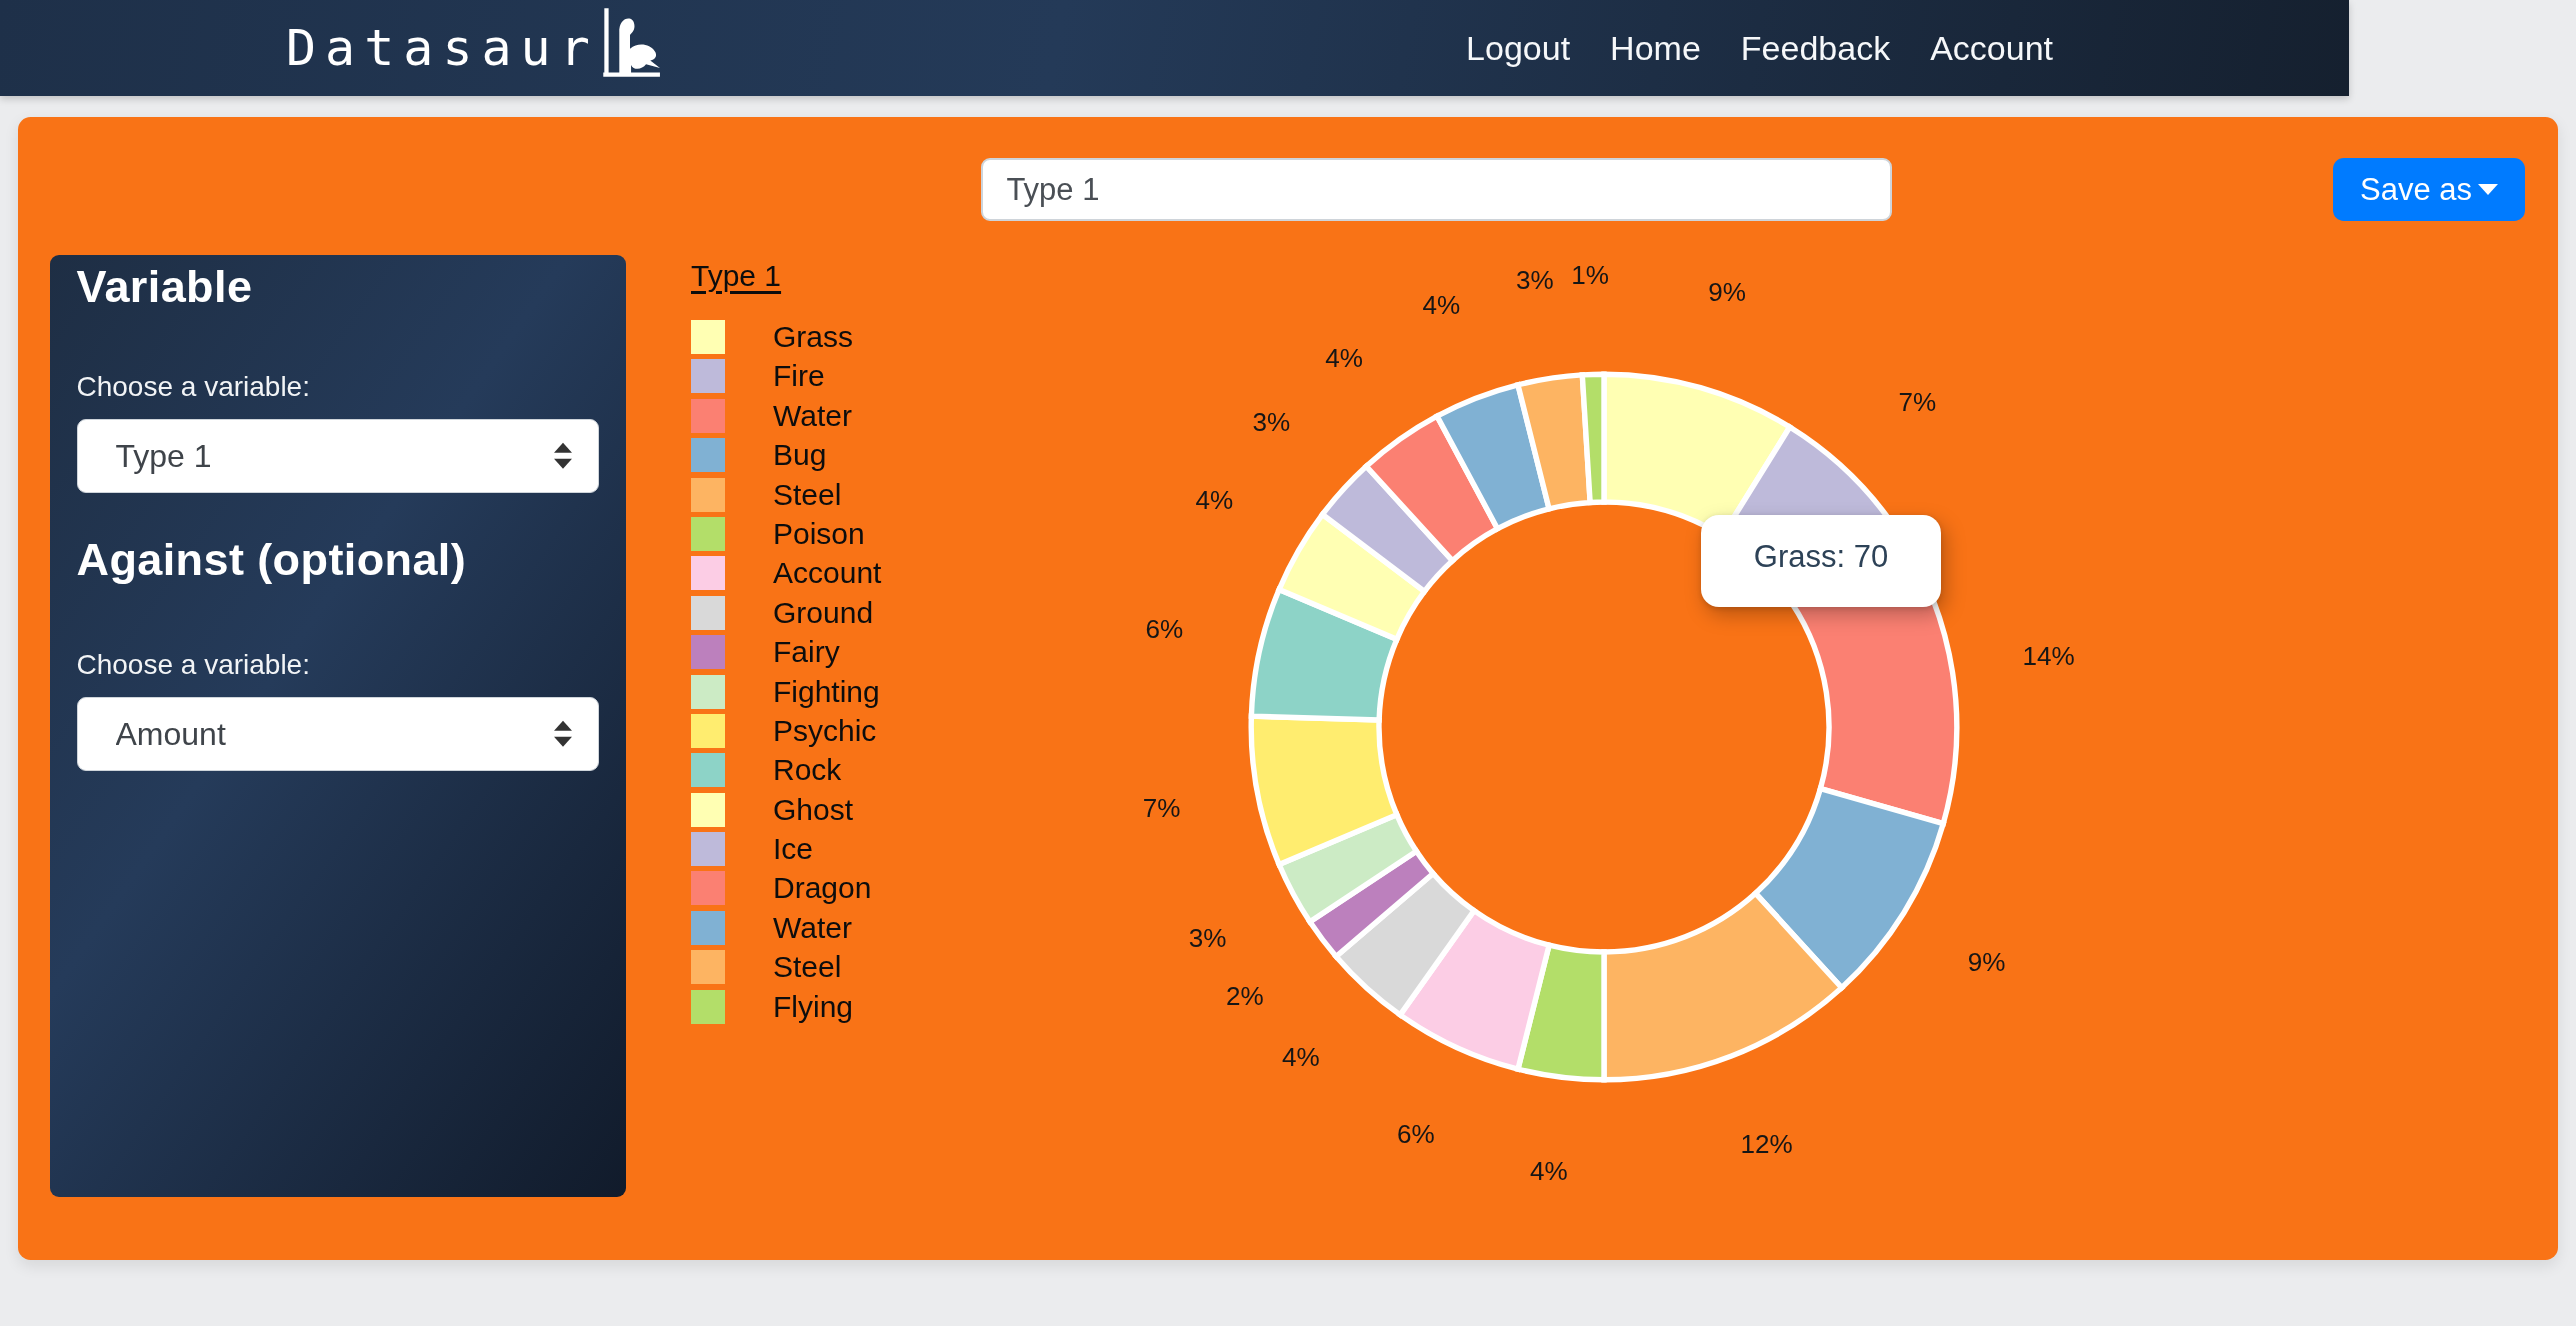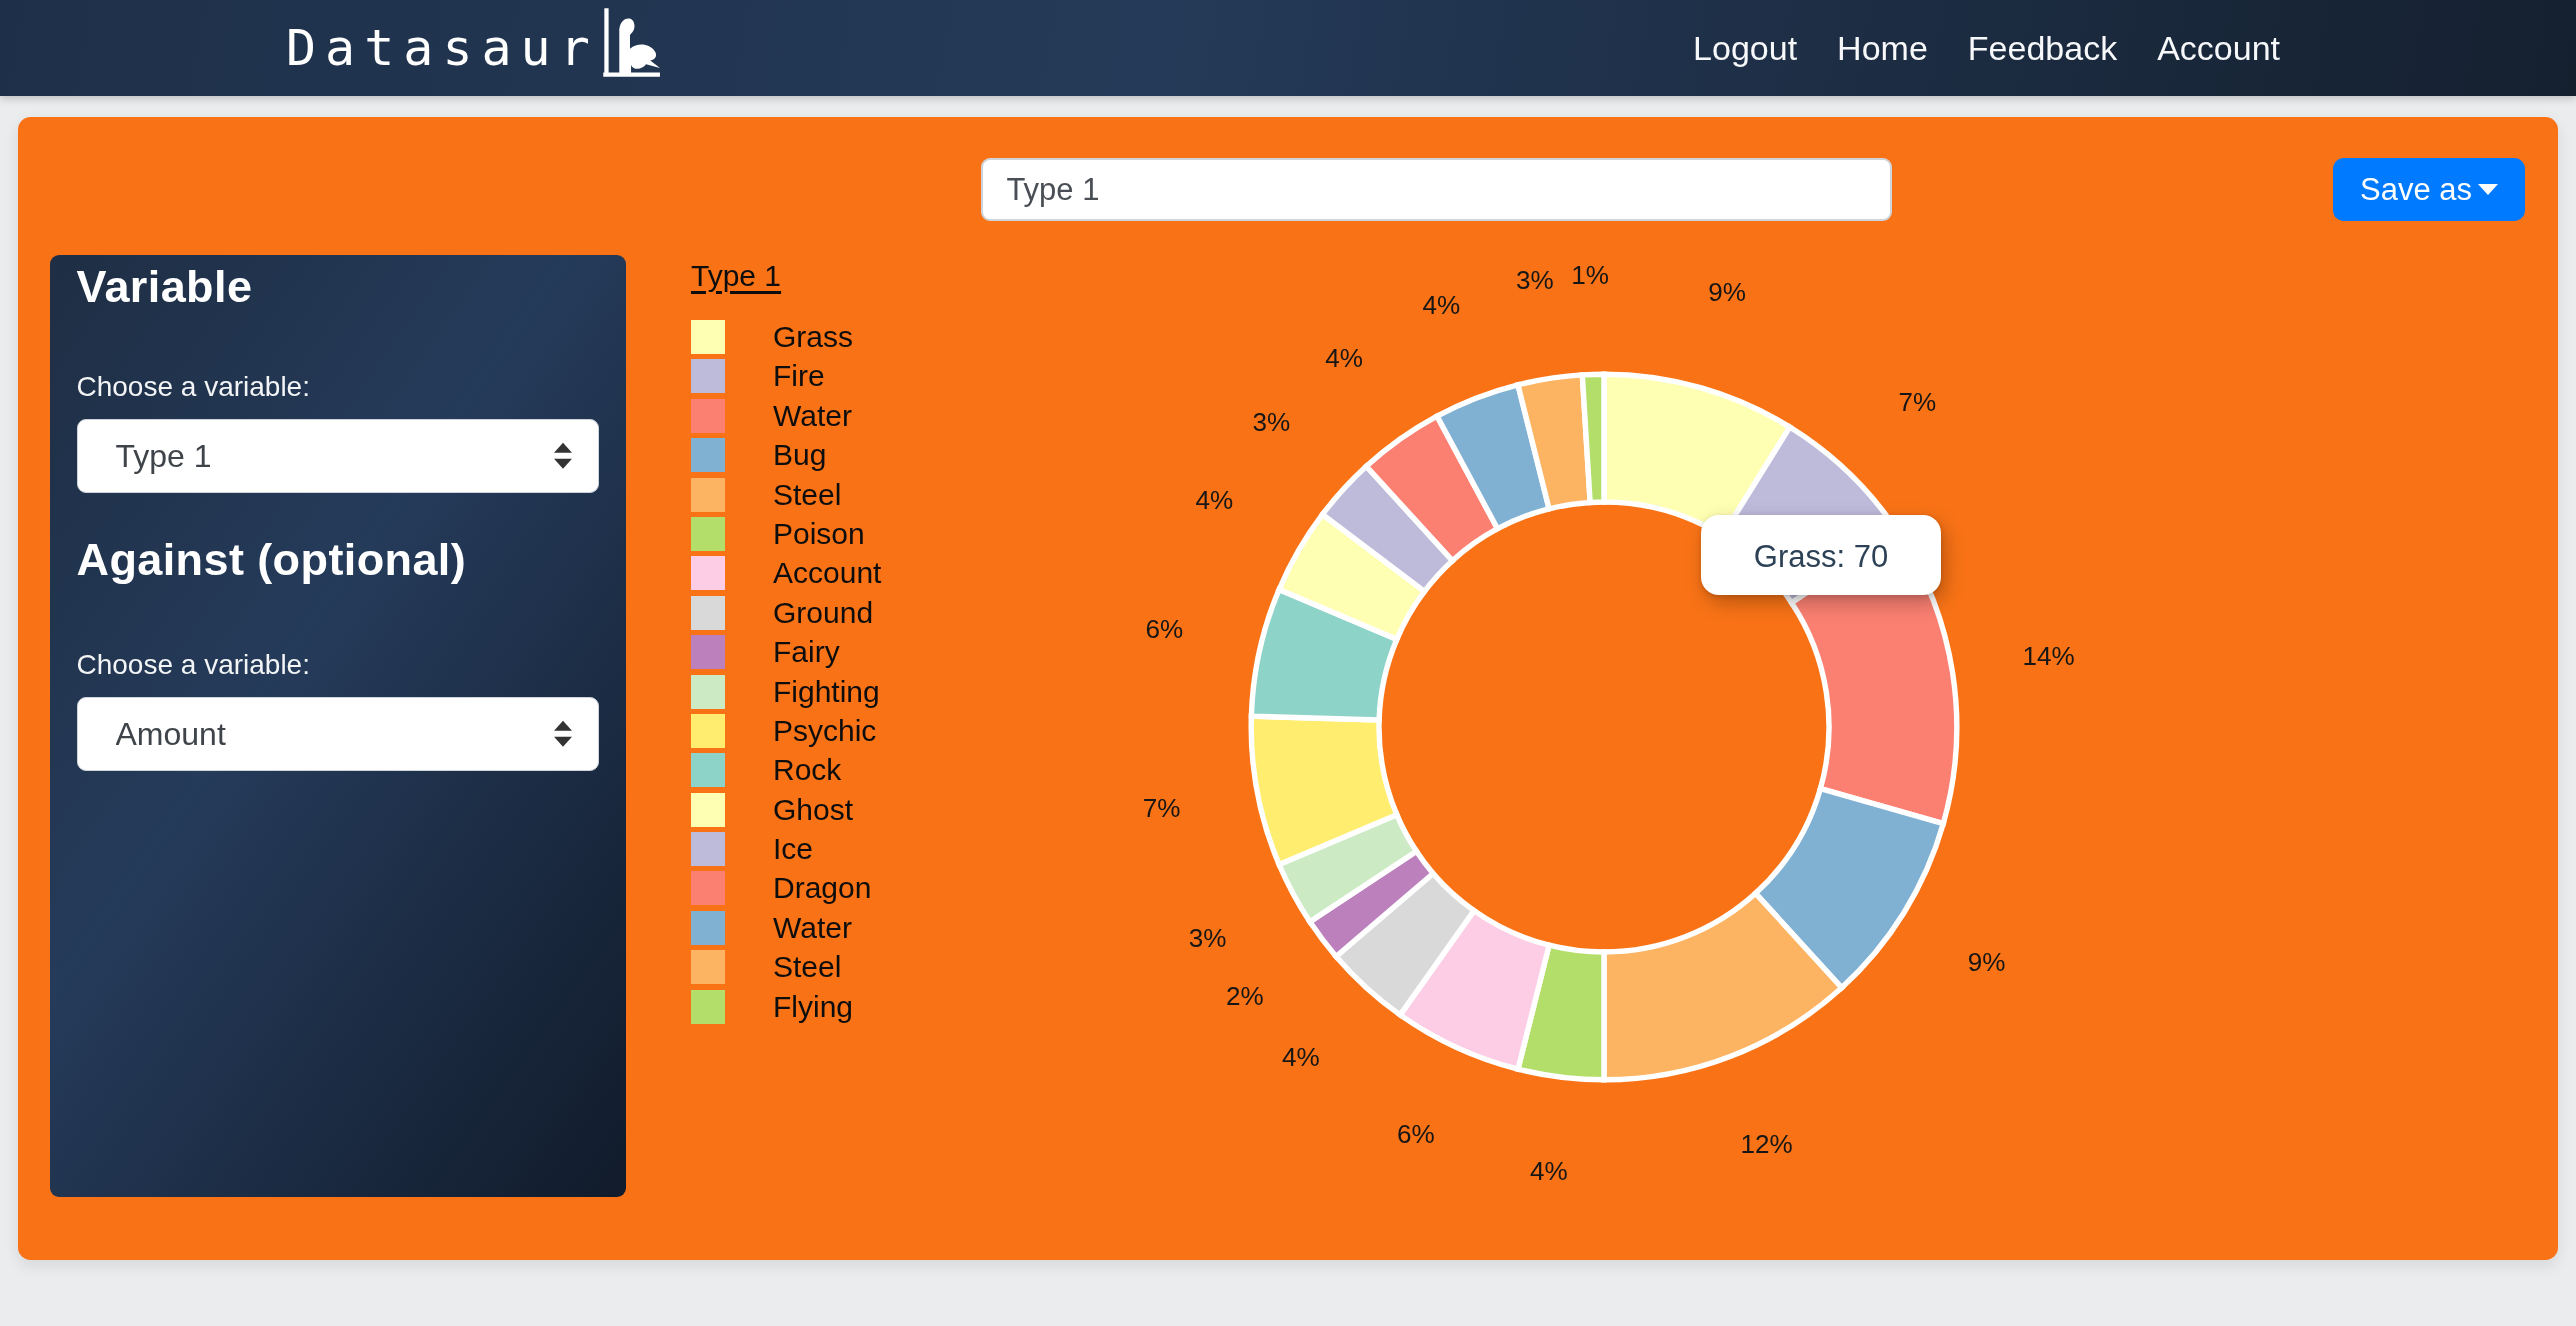--- a/index.html
+++ b/index.html
@@ -7,21 +7,21 @@
   html,body { width: 2576px; height: 1326px; }
   body {
     font-family: "Liberation Sans", sans-serif;
     background: #ebecee;
     overflow: hidden;
     position: relative;
   }
 
   
   .navbar {
-    position: absolute; left: 0; top: 0; width: 2576px; height: 96px;
+    position: absolute; left: 0; top: 0; width: 2349px; height: 96px;
     background: linear-gradient(100deg, #1e3049 0%, #243a58 45%, #15202f 100%);
     box-shadow: 0 2.7px 7.2px rgba(0,0,0,.18);
     display: flex; align-items: center;
   }
   .brand {
     position: absolute; left: 286px; top: 0; height: 96px;
     display: flex; align-items: center; cursor: pointer;
   }
   .brand-text {
     color: #ffffff;
@@ -117,21 +117,21 @@
   .legend-label { font-size: 30px; color: #0d0d0d; margin-left: 18px; line-height: 34px; }
 
   .donut-svg { position: absolute; left: 1082px; top: 106px; }
   .donut-svg text {
     font-family: "Liberation Sans", sans-serif;
     font-size: 29px; fill: #161616;
   }
   .donut-slice { cursor: pointer; }
 
   .chart-tooltip {
-    position: absolute; left: 1683px; top: 398px; width: 240px; height: 80px;
+    position: absolute; left: 1683px; top: 398px; width: 240px; height: 92px;
     background: #ffffff; border-radius: 18px;
     box-shadow: 4.5px 8px 20px rgba(0,0,0,.25), 0 1.8px 5.4px rgba(0,0,0,.12);
     text-align: center; padding-top: 24px;
     font-size: 31px; color: #2d4257;
   }
 </style>
 </head>
 <body>
 
 <header class="navbar">

